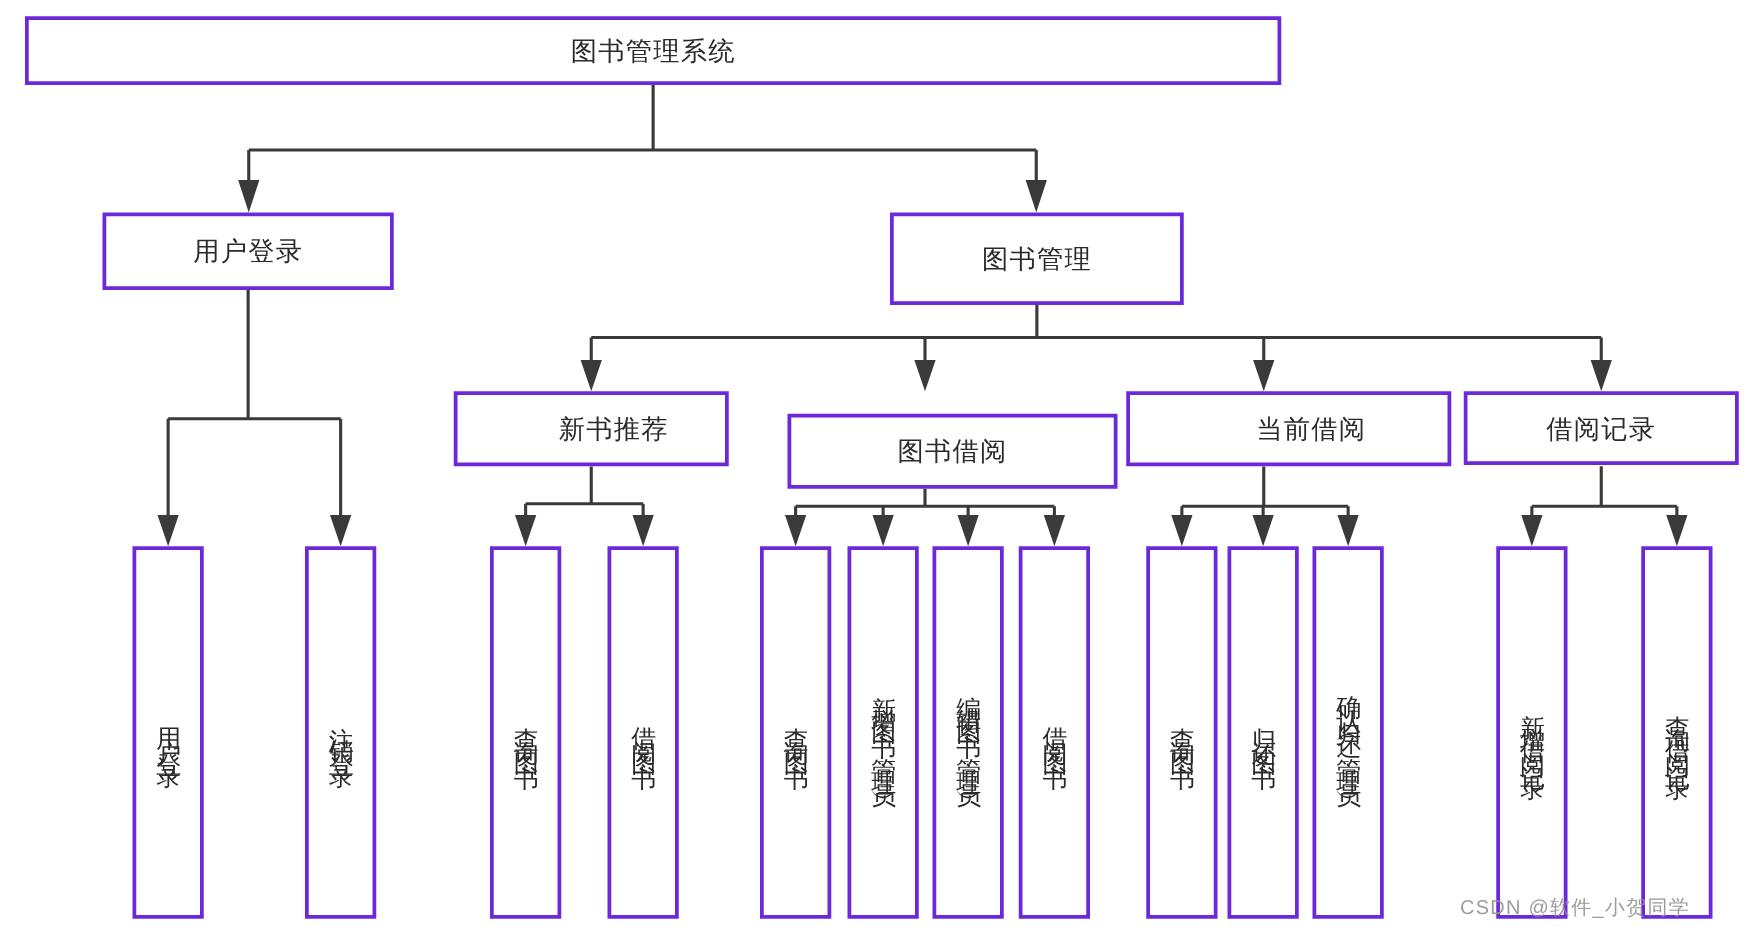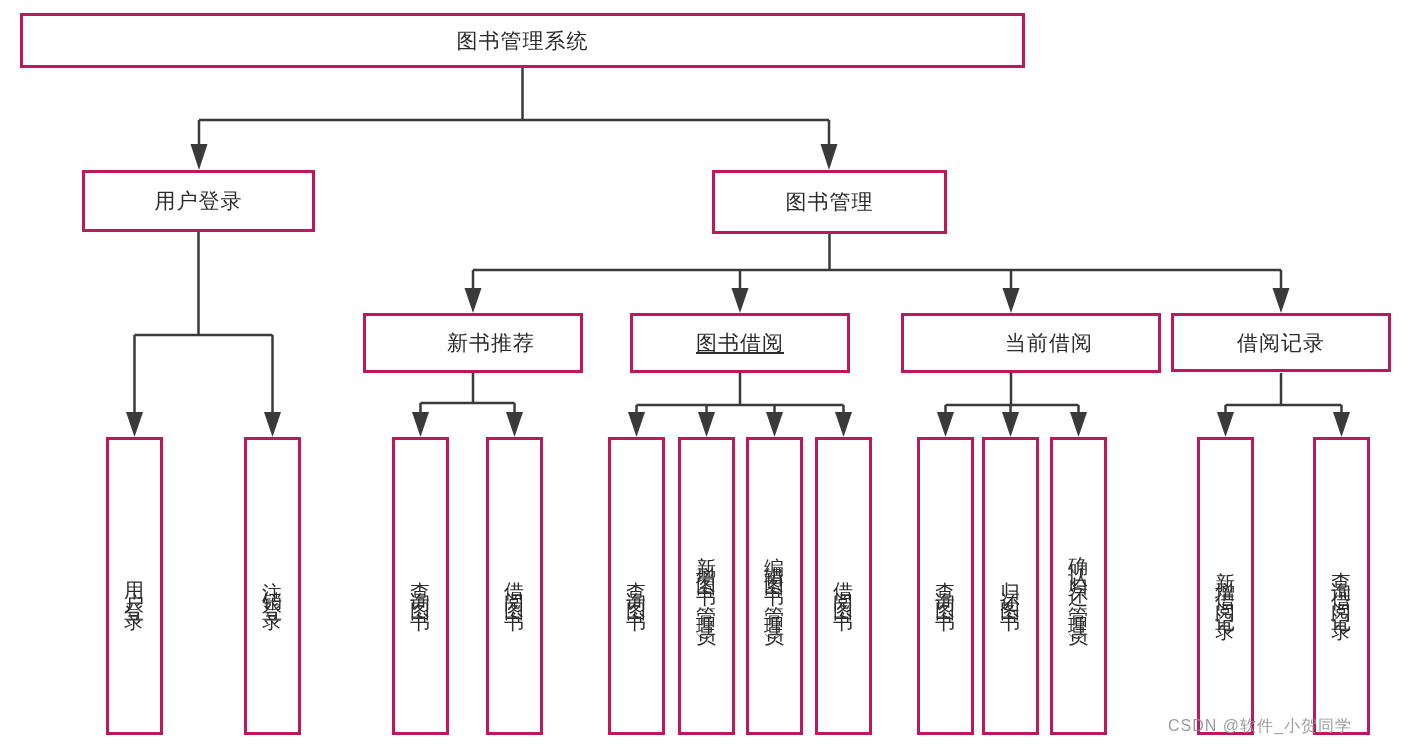--- a/index.html
+++ b/index.html
@@ -14,21 +14,21 @@
     overflow:hidden;
   }
   #connectors{
     position:absolute;left:0;top:0;width:1405px;height:747px;
     pointer-events:none;
   }
   .box{
     position:absolute;
     box-sizing:border-box;
     background:#ffffff;
-    border:3px solid #be185d;
+    border:3px solid #6d28d9;
     display:flex;
     align-items:center;
     justify-content:center;
     text-align:center;
   }
   .hbox{
     font-size:21px;
     letter-spacing:1px;
     color:#2a2a2a;
   }
@@ -128,28 +128,28 @@
     </g>
   </svg>
 
   <div class="box hbox" style="left:20px;top:13px;width:1005px;height:55px;">
     <span>图书管理系统</span>
   </div>
 
   <div class="box hbox" style="left:82px;top:170px;width:233px;height:62px;">
     <span>用户登录</span>
   </div>
-  <div class="box hbox" style="left:712px;top:170px;width:235px;height:64px;text-align:right;">
+  <div class="box hbox" style="left:712px;top:170px;width:235px;height:74px;text-align:right;">
     <span>图书管理</span>
   </div>
 
   <div class="box hbox" style="left:363px;top:313px;width:220px;height:60px;padding-left:36px;">
     <span>新书推荐</span>
   </div>
-  <div class="box hbox" style="left:630px;top:313px;width:220px;height:60px;text-decoration:underline;">
+  <div class="box hbox" style="left:630px;top:331px;width:264px;height:60px;">
     <span>图书借阅</span>
   </div>
   <div class="box hbox" style="left:901px;top:313px;width:260px;height:60px;padding-left:36px;">
     <span>当前借阅</span>
   </div>
   <div class="box hbox" style="left:1171px;top:313px;width:220px;height:59px;text-align:center;">
     <span>借阅记录</span>
   </div>
 
   <div class="box vbox" style="left:106px;top:437px;width:57px;height:298px;">

